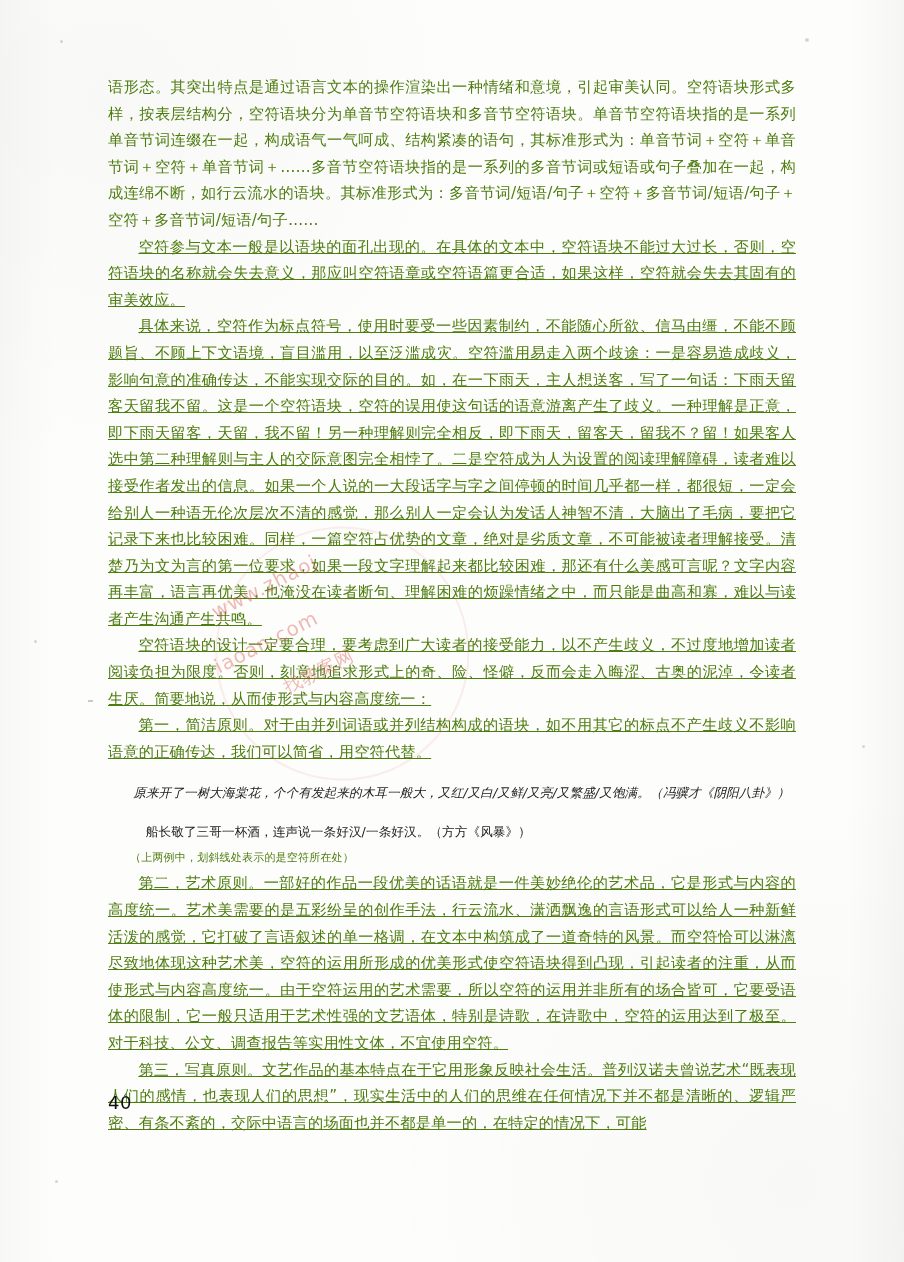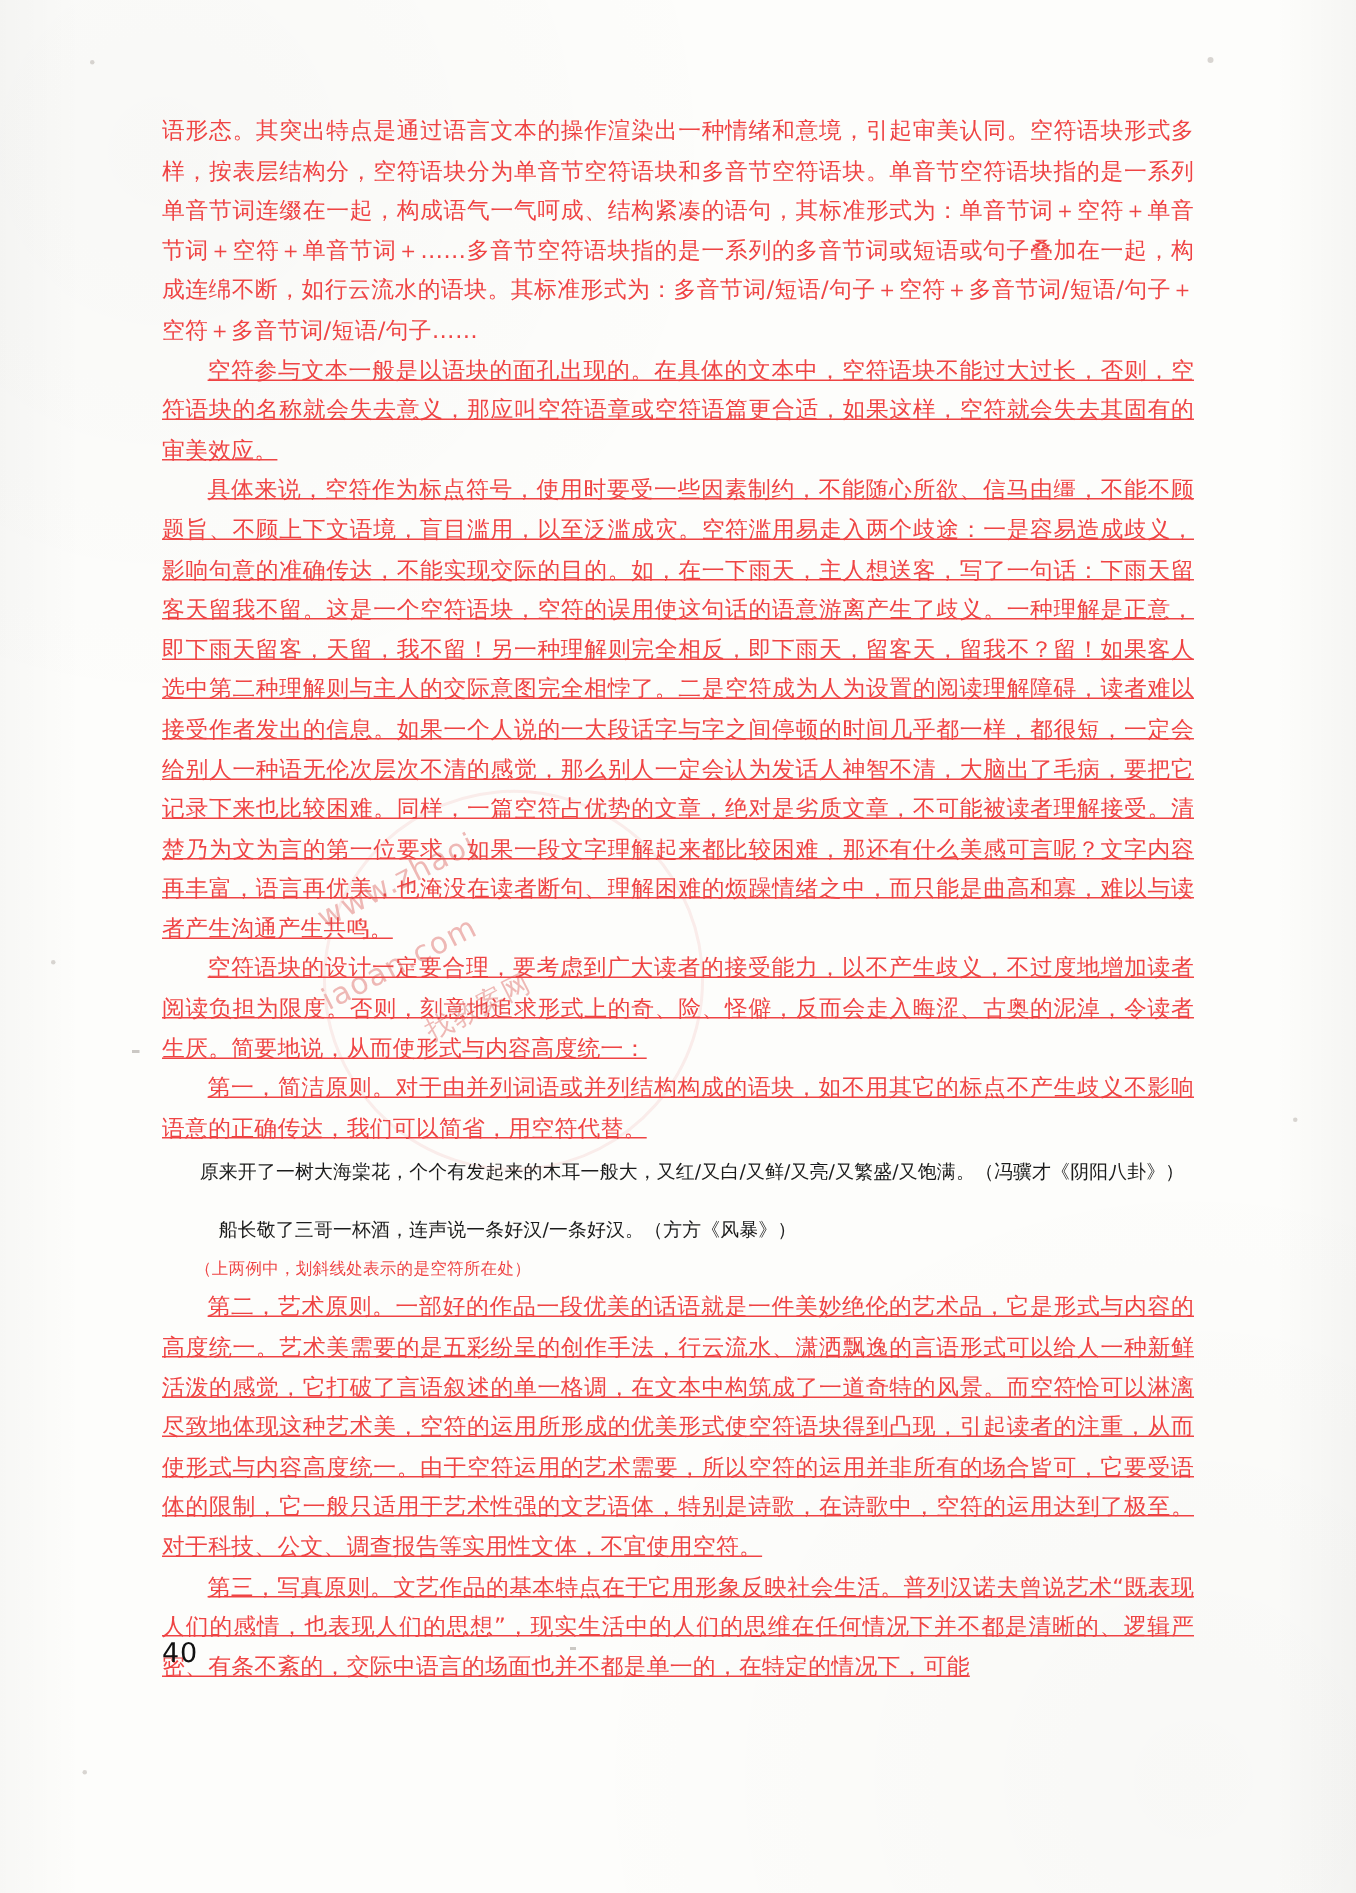--- a/index.html
+++ b/index.html
@@ -36,38 +36,39 @@
     opacity: .55;
   }
   .content {
     position: absolute;
     left: 108px;
     top: 74px;
     width: 688px;
   }
   p, div.para {
     margin: 0;
-    color: #ef4444;
+    color: #4d7c0f;
     font-size: 15.2px;
     line-height: 26.6px;
     text-align: justify;
     text-justify: inter-ideograph;
     letter-spacing: 0.2px;
   }
   .indent {
     text-indent: 2em;
     text-decoration: underline;
   }
   .quote {
     font-size: 12.6px;
     line-height: 21px;
     color: #1a1a1a;
-    margin-top: 5px;
+    margin-top: 17px;
     text-indent: 2em;
     letter-spacing: .1px;
+    font-style: italic;
   }
   .quote2 {
     font-size: 12.6px;
     line-height: 21px;
     color: #1a1a1a;
     margin-top: 18px;
     text-indent: 3em;
     letter-spacing: .1px;
   }
   .note {

